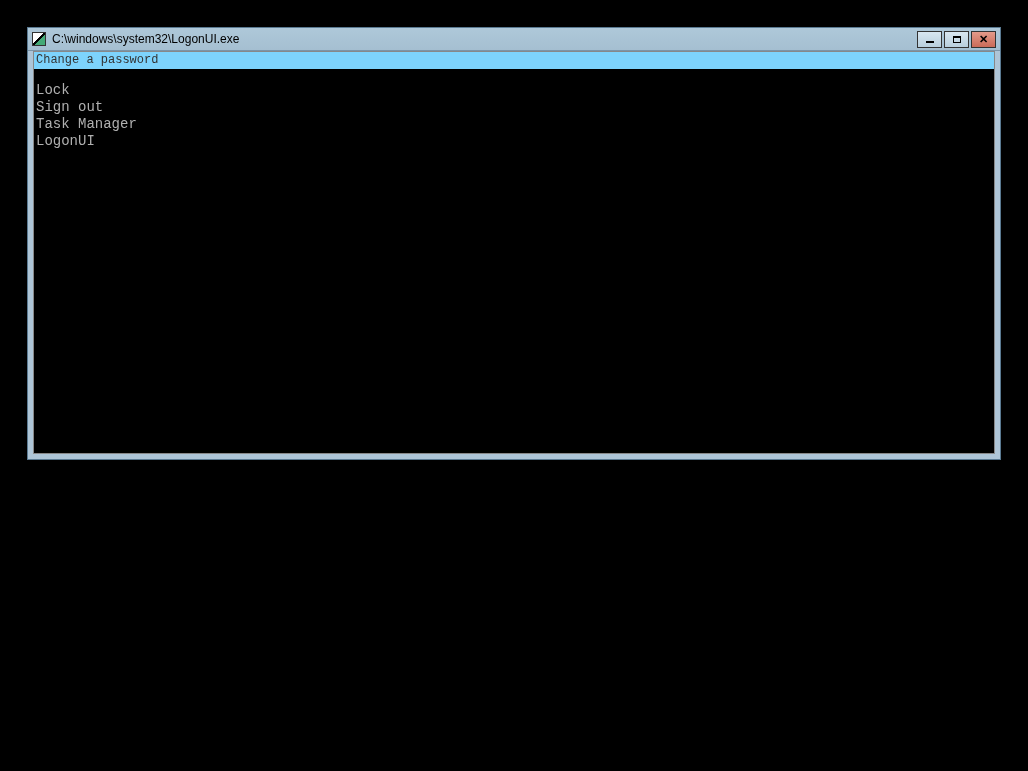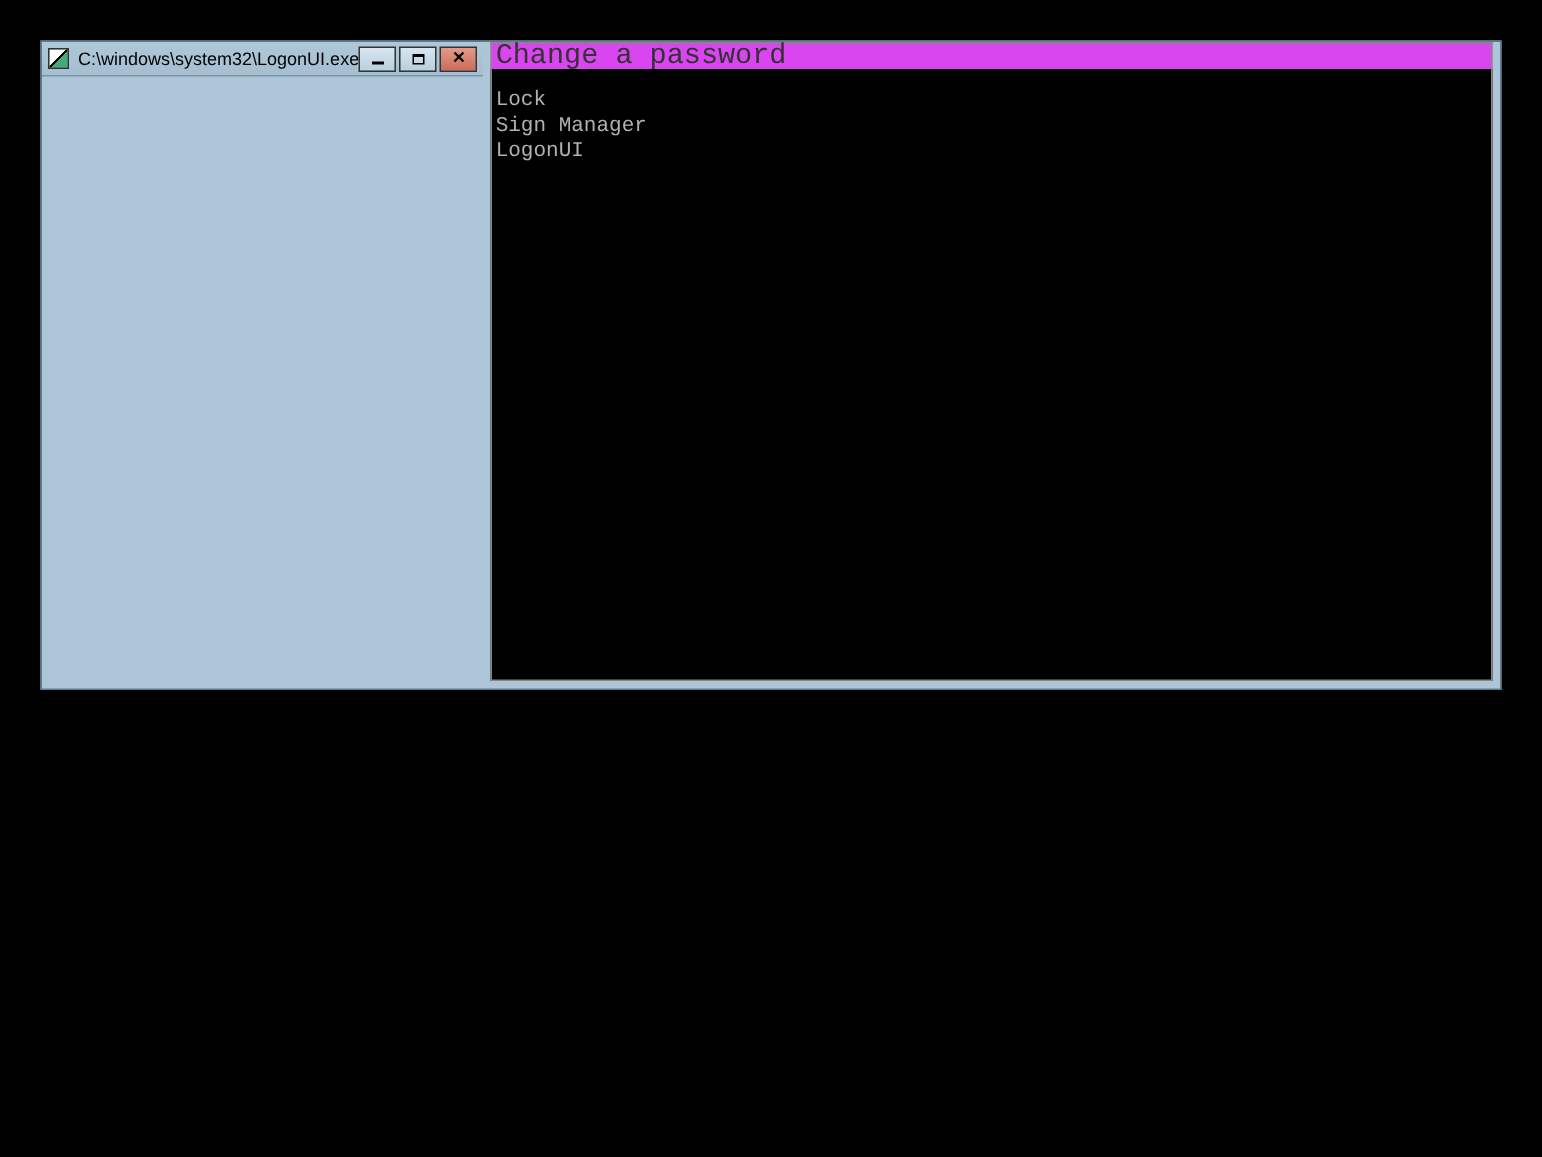--- a/index.html
+++ b/index.html
@@ -17,21 +17,21 @@
     }
     .window {
       position: absolute;
       top: 27px;
       left: 27px;
       width: 974px;
       height: 433px;
       background: #aec5d7;
       border: 1px solid #5a7a92;
       display: flex;
-      flex-direction: row;
+      flex-direction: column;
     }
     .titlebar {
       height: 23px;
       background: linear-gradient(to bottom, #aec8d9, #a5bfd1);
       display: flex;
       align-items: center;
       padding: 0 4px;
       border-bottom: 1px solid #7a94a8;
     }
     .titlebar-icon {
@@ -90,23 +90,23 @@
       font-size: 11px;
       line-height: 1;
     }
     .content-area {
       flex: 1;
       margin: 0 5px 5px 5px;
       display: flex;
       flex-direction: column;
     }
     .highlight-line {
-      background: #d946ef;
+      background: #7dd3fc;
       color: #333;
-      font-size: 19px;
+      font-size: 12px;
       line-height: 17px;
       padding: 0 2px;
       font-family: 'Consolas', 'Courier New', monospace;
       border: 1px solid #888;
       border-bottom: none;
     }
     .console-body {
       flex: 1;
       background: #000;
       color: #b0b0b0;
@@ -138,17 +138,18 @@
       </div>
       <div class="titlebar-btn btn-close">
         <span class="btn-close-glyph">✕</span>
       </div>
     </div>
   </div>
   <div class="content-area">
     <div class="highlight-line">Change a password</div>
     <div class="console-body">
       <div class="console-line">Lock</div>
-      <div class="console-line">Sign Manager</div>
+      <div class="console-line">Sign out</div>
+      <div class="console-line">Task Manager</div>
       <div class="console-line">LogonUI</div>
     </div>
   </div>
 </div>
 
 </body></html>

